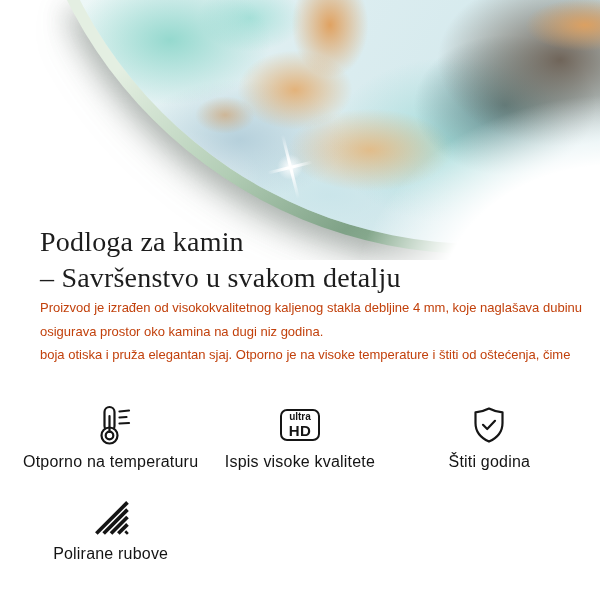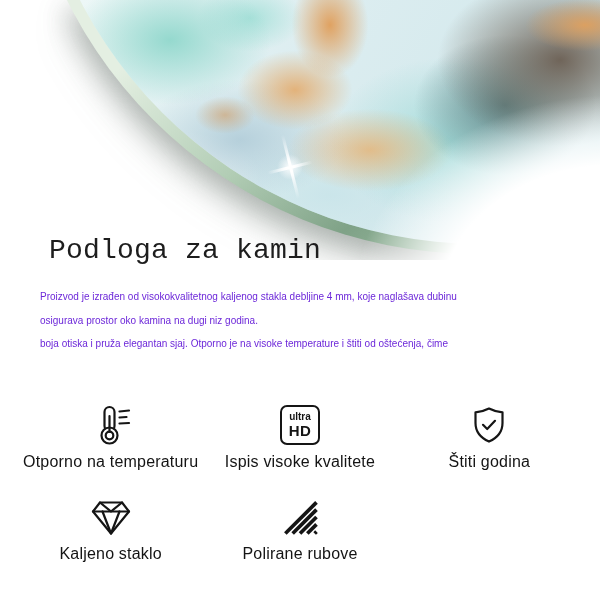--- a/index.html
+++ b/index.html
@@ -35,33 +35,33 @@
   .sparkle{position:absolute;left:260px;top:134px;width:60px;height:66px;transform:rotate(-14deg);}
   .sparkle::before{content:"";position:absolute;left:50%;top:0;width:3px;height:100%;margin-left:-1.5px;
       background:linear-gradient(to bottom,rgba(255,255,255,0),#fff 42%,#fff 58%,rgba(255,255,255,0));}
   .sparkle::after{content:"";position:absolute;top:50%;left:7px;right:7px;height:3px;margin-top:-1.5px;
       background:linear-gradient(to right,rgba(255,255,255,0),#fff 42%,#fff 58%,rgba(255,255,255,0));}
   .sparkle .core{position:absolute;left:50%;top:50%;width:28px;height:28px;transform:translate(-50%,-50%);
       background:radial-gradient(circle,rgba(255,255,255,0.95) 0%,rgba(255,255,255,0) 65%);}
 
   
   .content{position:absolute;left:40px;top:224px;width:524px;}
-  h1{margin:9px;font-family:Liberation Mono, monospace;font-weight:400;
+  h1{margin:0;font-family:Liberation Serif, serif;font-weight:400;
      font-size:28px;line-height:36px;color:#1d1d1d;letter-spacing:0.2px;}
   h1 .t-line{display:block;}
-  .desc{margin-top:16px;font-size:10px;line-height:23.5px;color:#6d28d9;}
+  .desc{margin-top:0;font-size:13px;line-height:23.5px;color:#c2410c;}
   .desc .d-line{display:block;white-space:nowrap;}
 
   
   .features{position:absolute;left:16px;top:402px;width:568px;
       display:grid;grid-template-columns:repeat(3,1fr);row-gap:23px;}
   .feature{display:flex;flex-direction:column;align-items:center;}
   .ficon{height:46px;display:flex;align-items:center;justify-content:center;}
   .flabel{margin-top:5px;font-size:16px;letter-spacing:0.2px;color:#141414;}
-  .uhd{box-sizing:border-box;width:40px;height:40px;border:2.5px solid #151515;border-radius:7px;
+  .uhd{box-sizing:border-box;width:40px;height:32px;border:2.5px solid #151515;border-radius:7px;
       display:flex;flex-direction:column;align-items:center;justify-content:center;line-height:1;color:#151515;}
   .uhd-top{font-size:10px;font-weight:700;}
   .uhd-bottom{font-size:15px;font-weight:800;letter-spacing:0.3px;margin-top:1px;}
   svg{display:block;}
 </style>
 </head>
 <body>
 
 <div class="page">
 
@@ -72,20 +72,21 @@
     <div class="glass-art"></div>
     <div class="hero-fade"></div>
     <div class="sparkle">
         <div class="core"></div>
       </div>
   </div>
 
   <div class="content">
     <h1>
       <span class="t-line">Podloga za kamin</span>
+      <span class="t-line">– Savršenstvo u svakom detalju</span>
     </h1>
     <div class="desc">
       <span class="d-line">Proizvod je izrađen od visokokvalitetnog kaljenog stakla debljine 4 mm, koje naglašava dubinu</span>
       <span class="d-line">osigurava prostor oko kamina na dugi niz godina.</span>
       <span class="d-line">boja otiska i pruža elegantan sjaj. Otporno je na visoke temperature i štiti od oštećenja, čime</span>
     </div>
   </div>
 
   <div class="features">
 
@@ -117,31 +118,20 @@
     <div class="feature">
       <div class="ficon">
         <svg width="44" height="44" viewBox="0 0 44 44" fill="none" stroke="#151515" stroke-width="2.2" stroke-linecap="round" stroke-linejoin="round">
           <path d="M22 5.5 C26 7.6 30.6 8.9 35.5 9.3 V20 C35.5 29.3 29.6 35.2 22 38.6 C14.4 35.2 8.5 29.3 8.5 20 V9.3 C13.4 8.9 18 7.6 22 5.5 Z"></path>
           <path d="M16 21.8 L20.2 26 L28 17.8"></path>
         </svg>
       </div>
       <div class="flabel">Štiti godina</div>
     </div>
 
-    <div class="feature">
-      <div class="ficon">
-        <svg width="48" height="44" viewBox="0 0 48 44" fill="none" stroke="#151515" stroke-width="2.2" stroke-linecap="round" stroke-linejoin="round">
-          <path d="M6 16.5 L13 7.5 H35 L42 16.5 L24 38.5 Z"></path>
-          <line x1="6" y1="16.5" x2="42" y2="16.5"></line>
-          <path d="M13 7.5 L24 16.5 L35 7.5"></path>
-          <path d="M15.5 16.5 L24 38.5 L32.5 16.5"></path>
-        </svg>
-      </div>
-      <div class="flabel">Kaljeno staklo</div>
-    </div>
 
     <div class="feature">
       <div class="ficon">
         <svg width="44" height="44" viewBox="0 0 48 48" stroke="#151515" stroke-width="4">
           <line x1="8" y1="42" x2="42" y2="8"></line>
           <line x1="16" y1="42" x2="42" y2="16"></line>
           <line x1="24" y1="42" x2="42" y2="24"></line>
           <line x1="32" y1="42" x2="42" y2="32"></line>
           <line x1="40" y1="42" x2="42" y2="40"></line>
         </svg>

